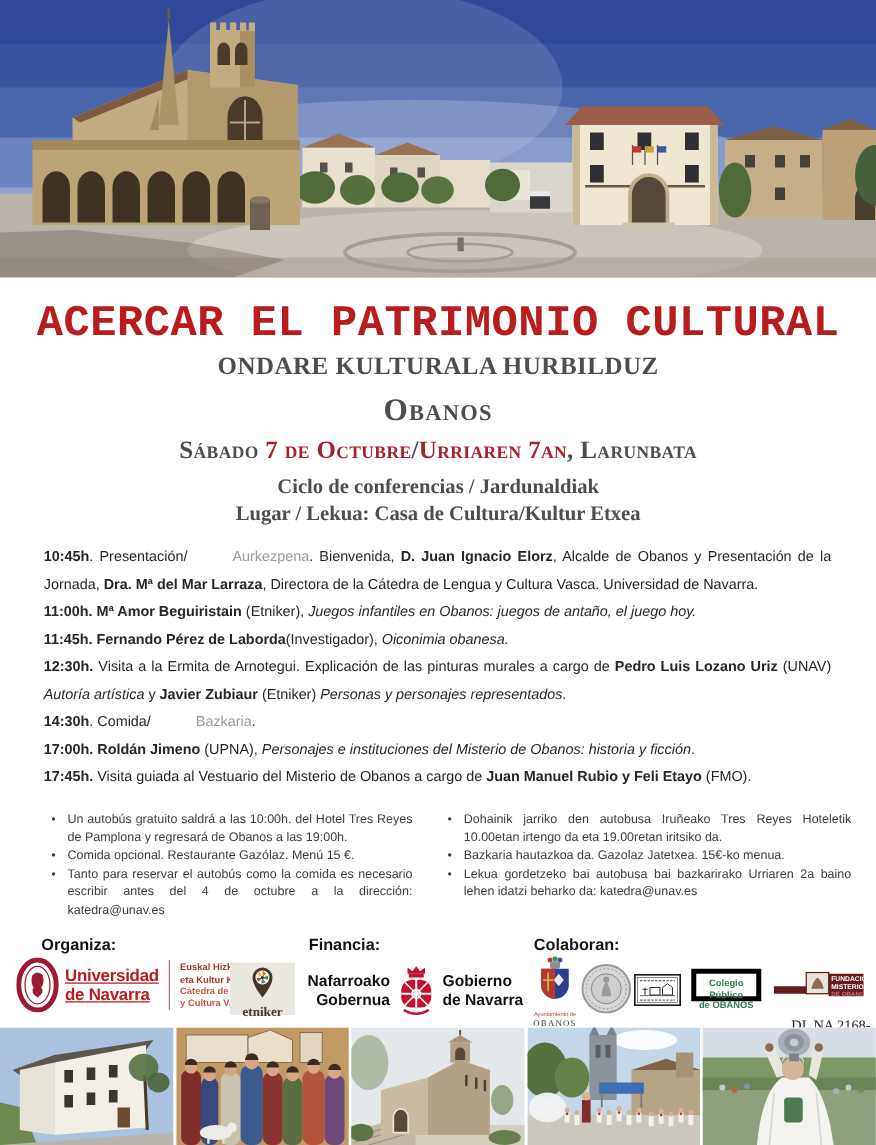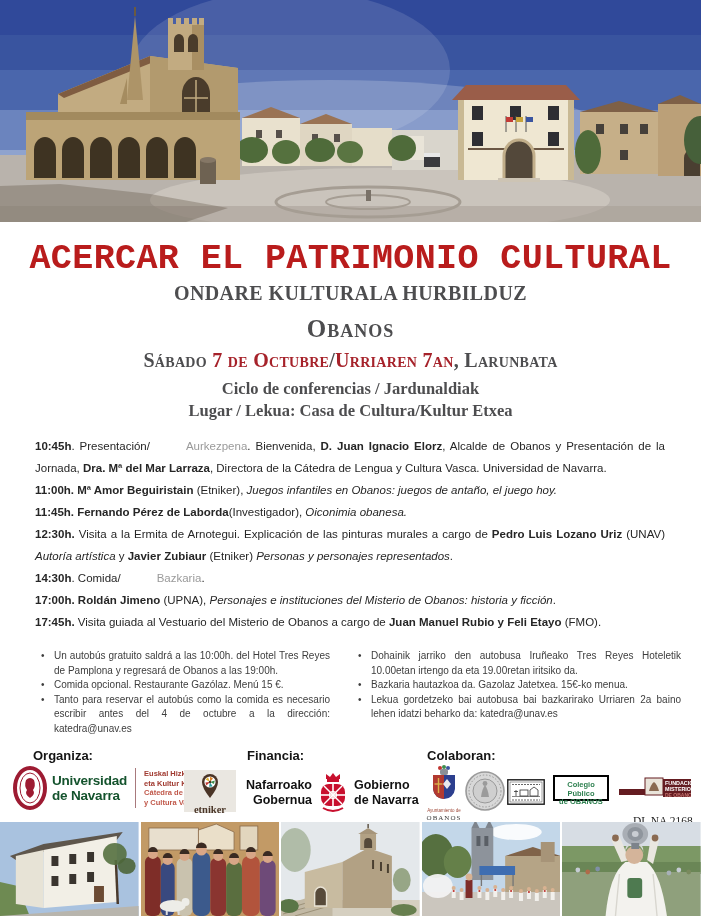--- a/index.html
+++ b/index.html
@@ -37,35 +37,35 @@
   .notes-col.right{width:326px;}
   .notes-col li{position:relative;padding-left:16px;}
   .notes-col li::before{content:"\2022";position:absolute;left:3px;top:0;font-size:10px;color:#3D3D3D;}
 
   
   .sponsors{position:relative;height:84px;margin-top:12px;}
   .sp-label{position:absolute;top:0;font-weight:700;font-size:13px;color:#141414;}
   .lbl-org{left:33px;} .lbl-fin{left:247px;} .lbl-col{left:427px;}
   .logo{position:absolute;}
   .unav{left:13px;top:18px;display:flex;align-items:center;gap:5px;}
-  .unav-name{font-size:13.5px;line-height:15px;font-weight:600;color:#14532d;letter-spacing:-.2px;}
+  .unav-name{font-size:13.5px;line-height:15px;font-weight:600;color:#b91c1c;letter-spacing:-.2px;text-decoration:underline;}
   .unav-div{width:1px;height:40px;background:#A8797C;margin:0 3px;}
   .unav-chair{font-size:7.5px;line-height:9.5px;font-weight:600;}
   .chair-dk{color:#A03A30;} .chair-lt{color:#C0584A;}
   .etniker{left:184px;top:22px;width:52px;height:42px;background:#EAE7E1;text-align:center;}
   .etniker-label{font-family:"Liberation Serif",serif;font-weight:700;font-size:10.5px;color:#4A3628;line-height:11px;margin-top:1px;}
   .navgov{left:246px;top:24px;display:flex;align-items:center;gap:5px;}
   .navgov .txt{font-size:12.5px;line-height:15px;font-weight:700;color:#111;}
   .navgov .eu{text-align:right;} .navgov .es{text-align:left;}
   .ayto{left:426px;top:17px;width:36px;text-align:center;}
   .ayto-cap1{font-size:4.5px;color:#A04A3A;line-height:6px;margin-top:1px;}
   .ayto-cap2{font-family:"Liberation Serif",serif;font-size:7px;letter-spacing:1px;color:#3A3A3A;line-height:8px;}
   .sealround{left:465px;top:23px;}
   .stamp{left:507px;top:31px;}
-  .colegio{left:553px;top:27px;width:56px;height:26px;border:2px solid #000000;background:#fff;text-align:center;box-sizing:border-box;padding-top:4px;}
+  .colegio{left:553px;top:27px;width:56px;height:26px;border:4px solid #000000;background:#fff;text-align:center;box-sizing:border-box;padding-top:4px;}
   .colegio div{font-size:7.5px;line-height:8.5px;font-weight:700;color:#2E8050;}
   .fundacion{left:619px;top:29px;}
   .dl{position:absolute;top:67px;left:633px;font-family:"Liberation Serif",serif;font-size:11.5px;color:#222;}
 
   
   .strip{position:absolute;bottom:0;left:0;right:0;height:94px;display:flex;gap:2px;background:#fff;}
   .strip svg{flex:1 1 0;height:94px;display:block;min-width:0;}
 </style>
 </head>
 <body>

